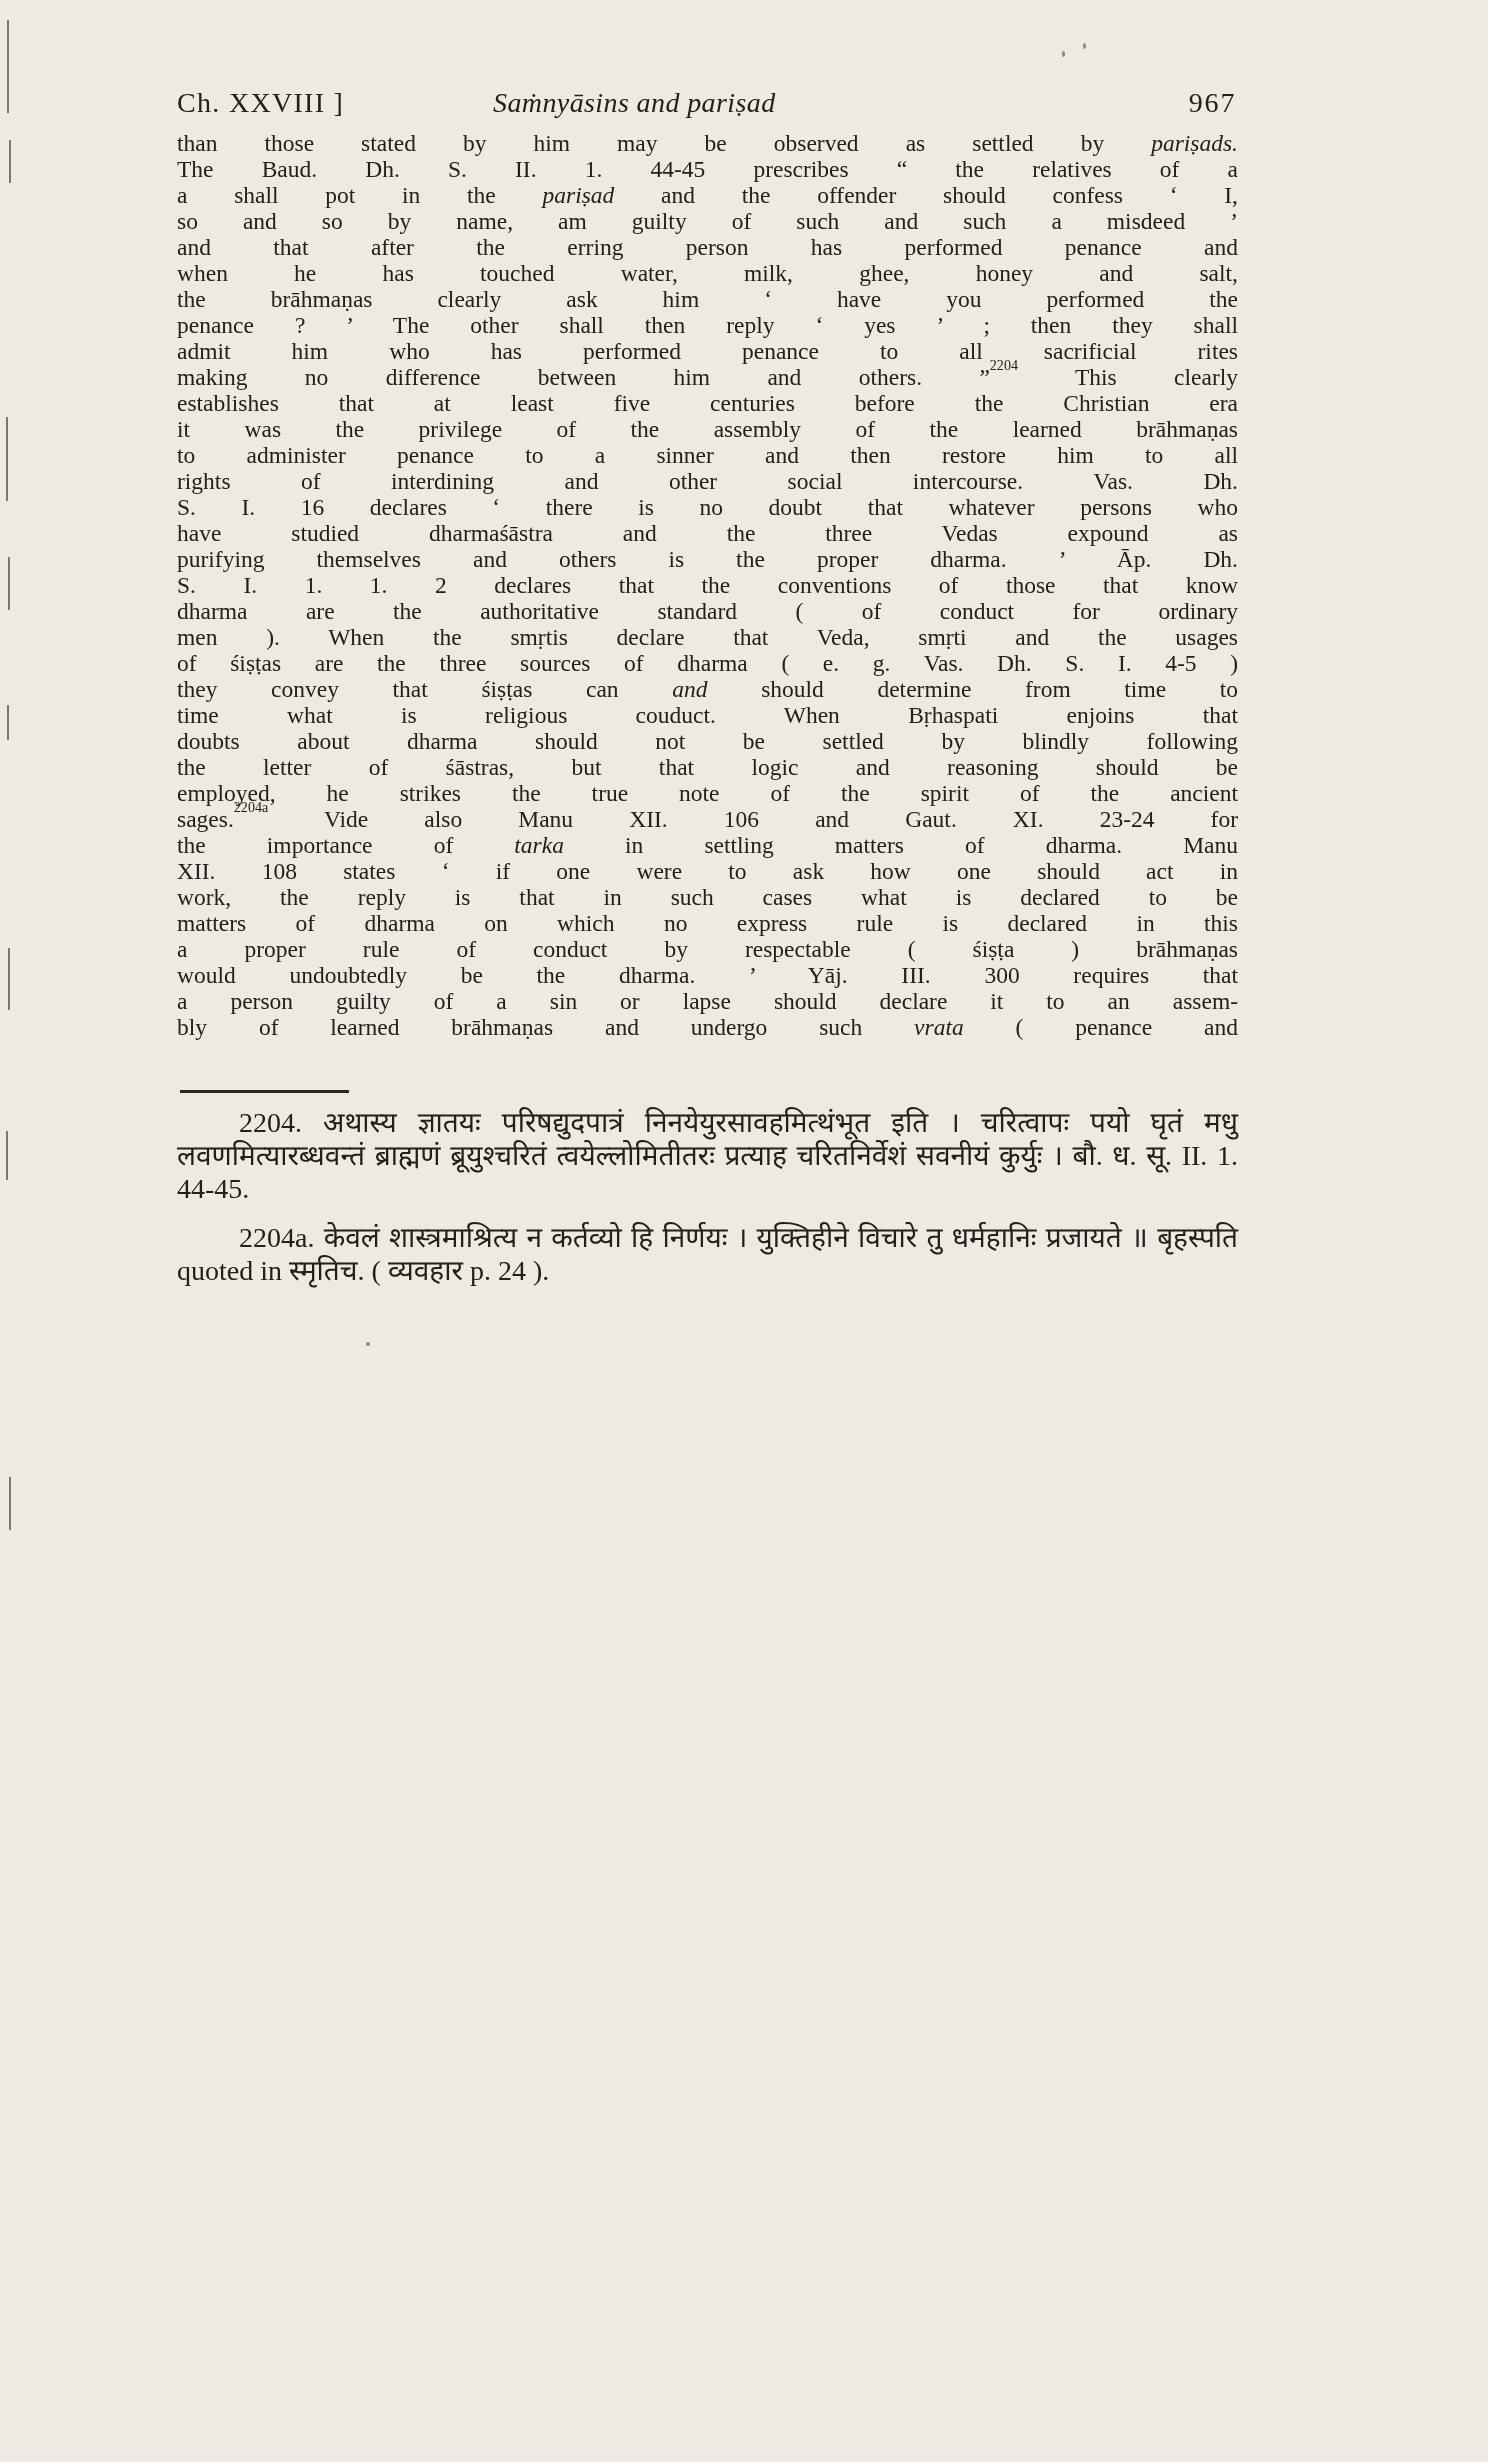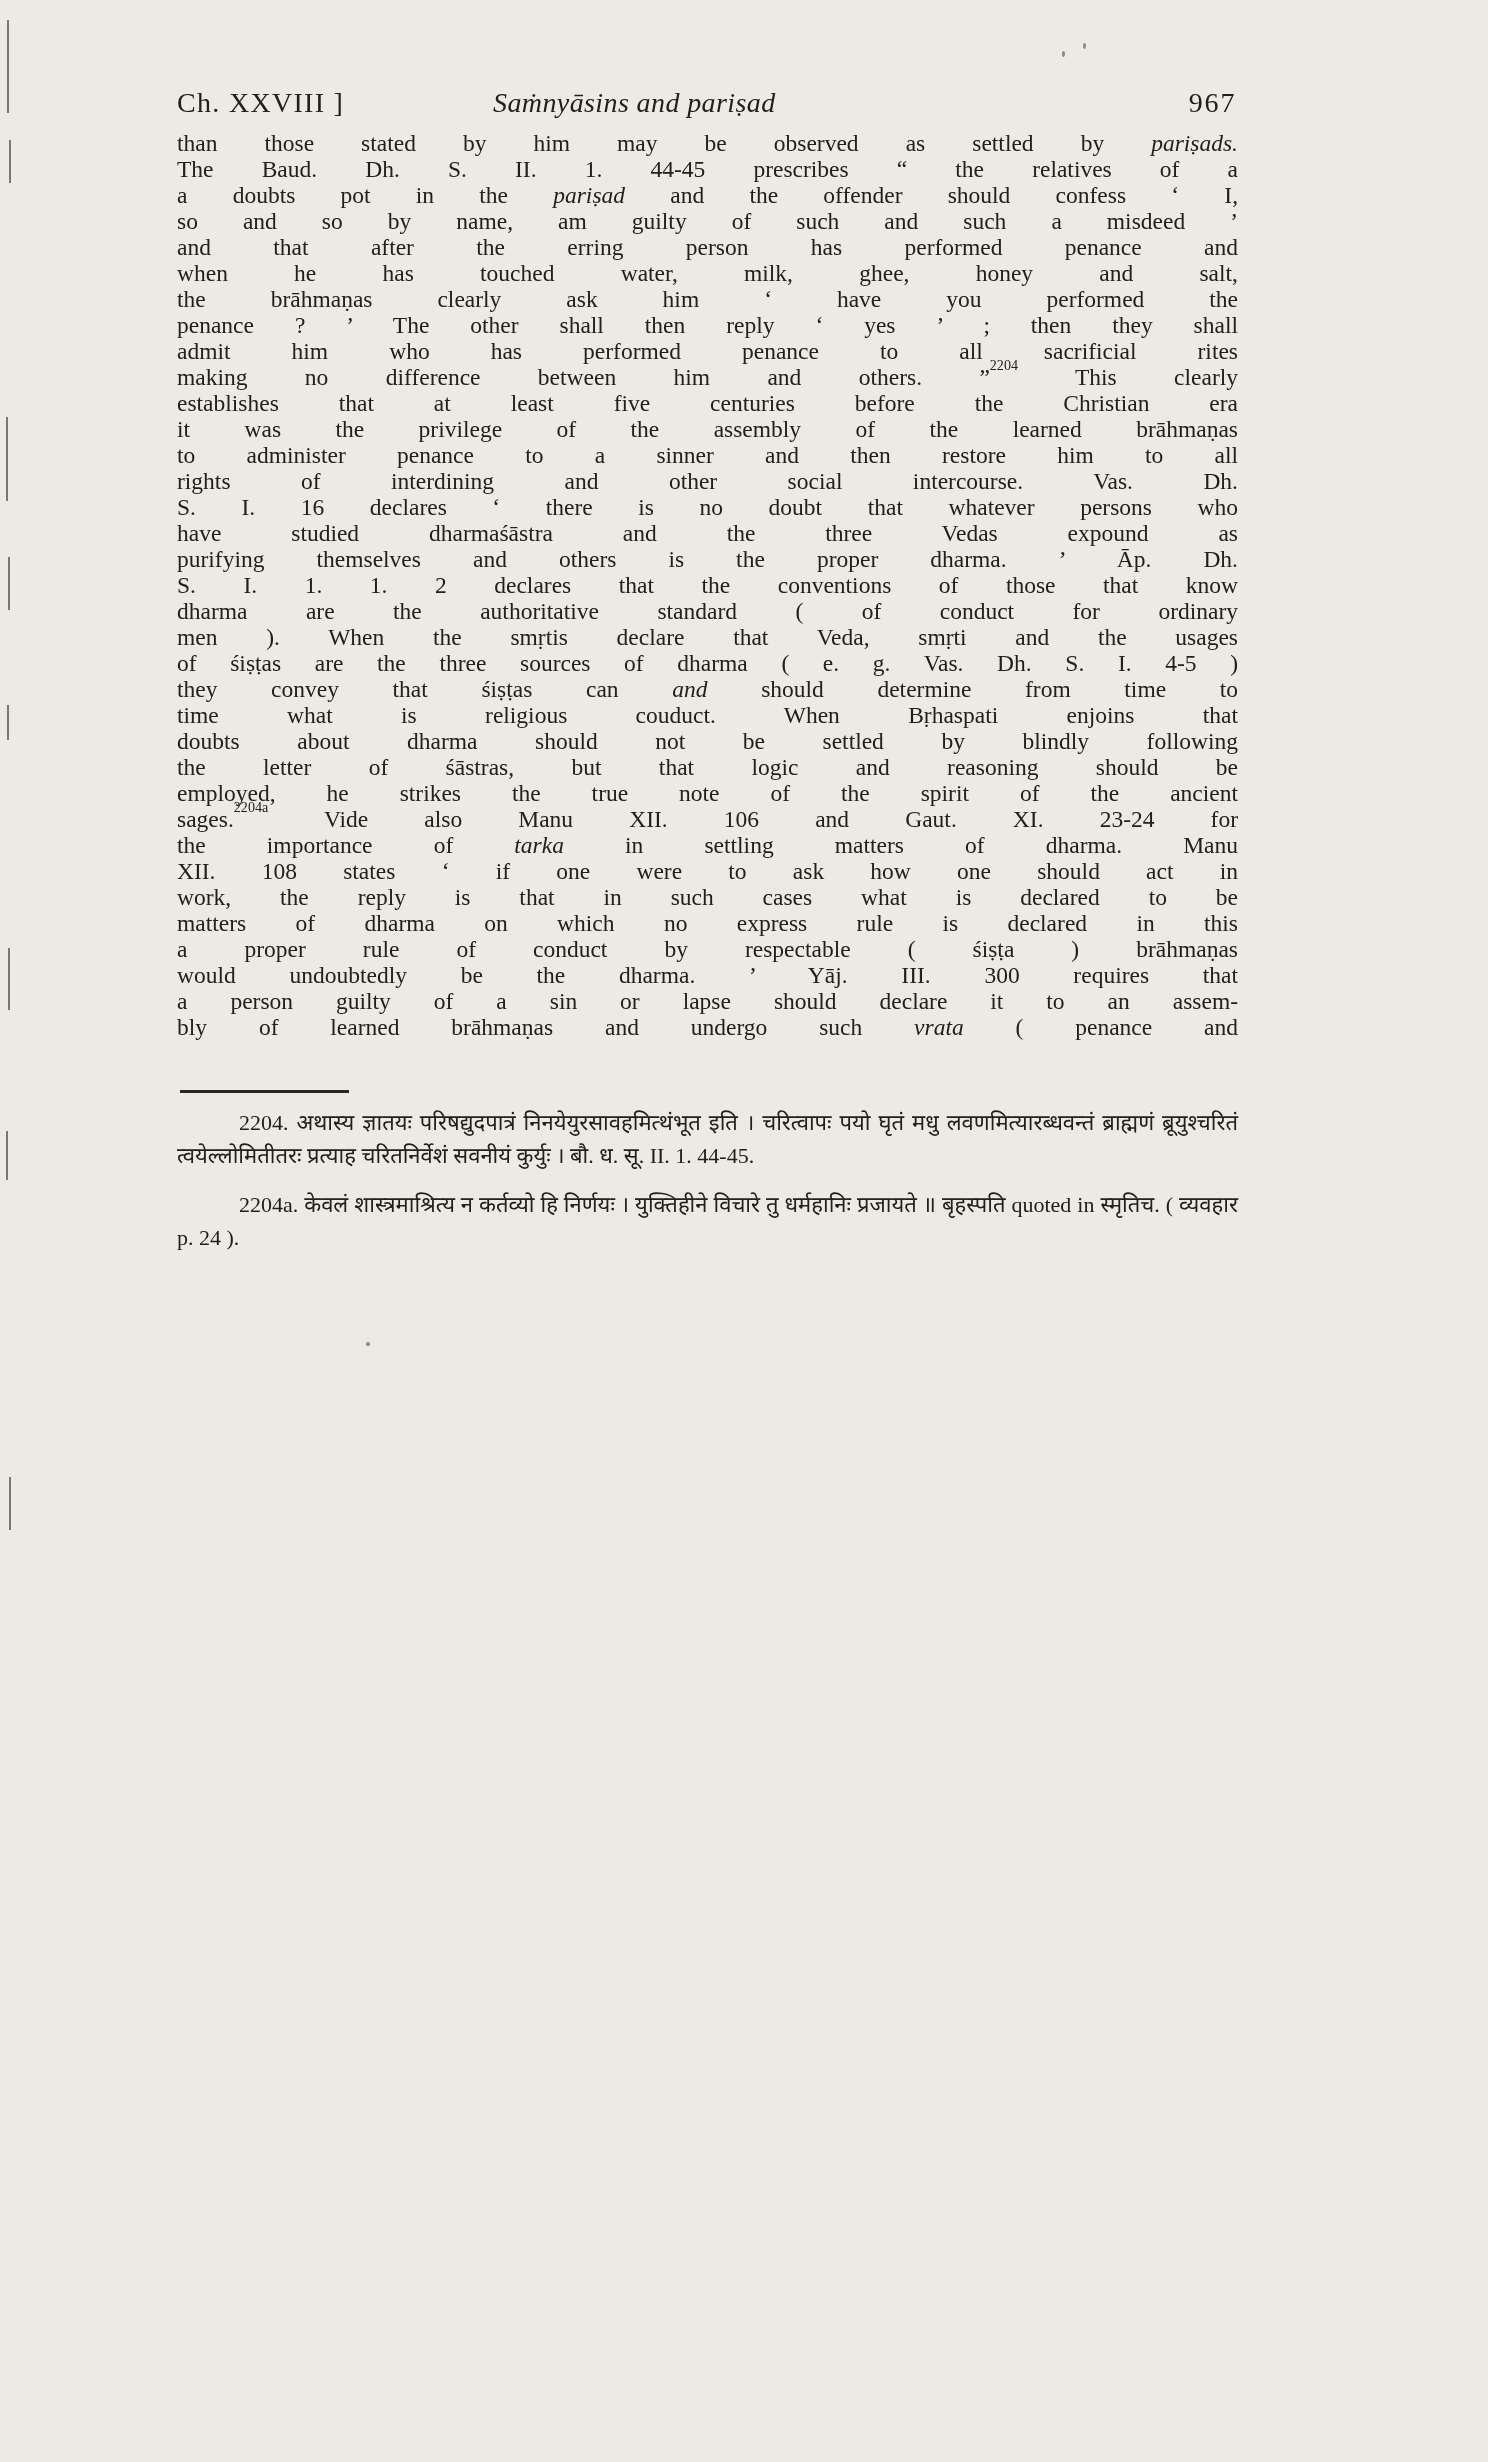--- a/index.html
+++ b/index.html
@@ -16,21 +16,21 @@
   .header .chapter{position:absolute;left:0;top:0;letter-spacing:1.3px;}
   .header .title{position:absolute;left:316px;top:0;font-style:italic;letter-spacing:0.4px;}
   .header .pagenum{position:absolute;right:1.8px;top:0;letter-spacing:1.8px;}
   
   .body-text{position:absolute;left:177px;top:130px;width:1061px;font-size:23.5px;}
   .line{height:26px;line-height:26px;text-align:justify;text-align-last:justify;overflow:visible;white-space:normal;}
   .line .it{font-style:italic;}
   .line sup{font-size:.6em;position:relative;top:-.45em;line-height:0;margin-top:37px;}
   
   .fnrule{position:absolute;left:180px;top:1090px;width:169px;height:2.7px;background:#2a2622;}
-  .footnotes{position:absolute;left:177px;top:1106px;width:1061px;font-size:22px;line-height:33px;text-align:justify;}
+  .footnotes{position:absolute;left:177px;top:1106px;width:1061px;font-size:28px;line-height:33px;text-align:justify;}
   .footnote{text-indent:62px;margin:0 0 16px 0;}
   
   .artifact{position:absolute;background:#4a453f;opacity:.7;}
   .dot{position:absolute;background:#5c564e;border-radius:50%;opacity:.65;}
 </style>
 </head>
 <body>
 
 <div class="page">
 
@@ -48,21 +48,21 @@
 
   <div class="header">
     <span class="chapter">Ch. XXVIII ]</span>
     <span class="title">Saṁnyāsins and pariṣad</span>
     <span class="pagenum">967</span>
   </div>
 
   <div class="body-text">
       <div class="line"><span>than those stated by him may be observed as settled by </span><span class="it">pariṣads.</span></div>
       <div class="line"><span>The Baud. Dh. S. II. 1. 44-45 prescribes “ the relatives of a</span></div>
-      <div class="line"><span>a doubts pot in the </span><span class="it">pariṣad</span><span> and the offender should confess ‘ I,</span></div>
+      <div class="line"><span>a shall pot in the </span><span class="it">pariṣad</span><span> and the offender should confess ‘ I,</span></div>
       <div class="line"><span>so and so by name, am guilty of such and such a misdeed ’</span></div>
       <div class="line"><span>and that after the erring person has performed penance and</span></div>
       <div class="line"><span>when he has touched water, milk, ghee, honey and salt,</span></div>
       <div class="line"><span>the brāhmaṇas clearly ask him ‘ have you performed the</span></div>
       <div class="line"><span>penance ? ’  The other shall then reply ‘ yes ’ ; then they shall</span></div>
       <div class="line"><span>admit him who has performed penance to all sacrificial rites</span></div>
       <div class="line"><span>making no difference between him and others. ”</span><sup>2204</sup><span> This clearly</span></div>
       <div class="line"><span>establishes that at least five centuries before the Christian era</span></div>
       <div class="line"><span>it was the privilege of the assembly of the learned brāhmaṇas</span></div>
       <div class="line"><span>to administer penance to a sinner and then restore him to all</span></div>

